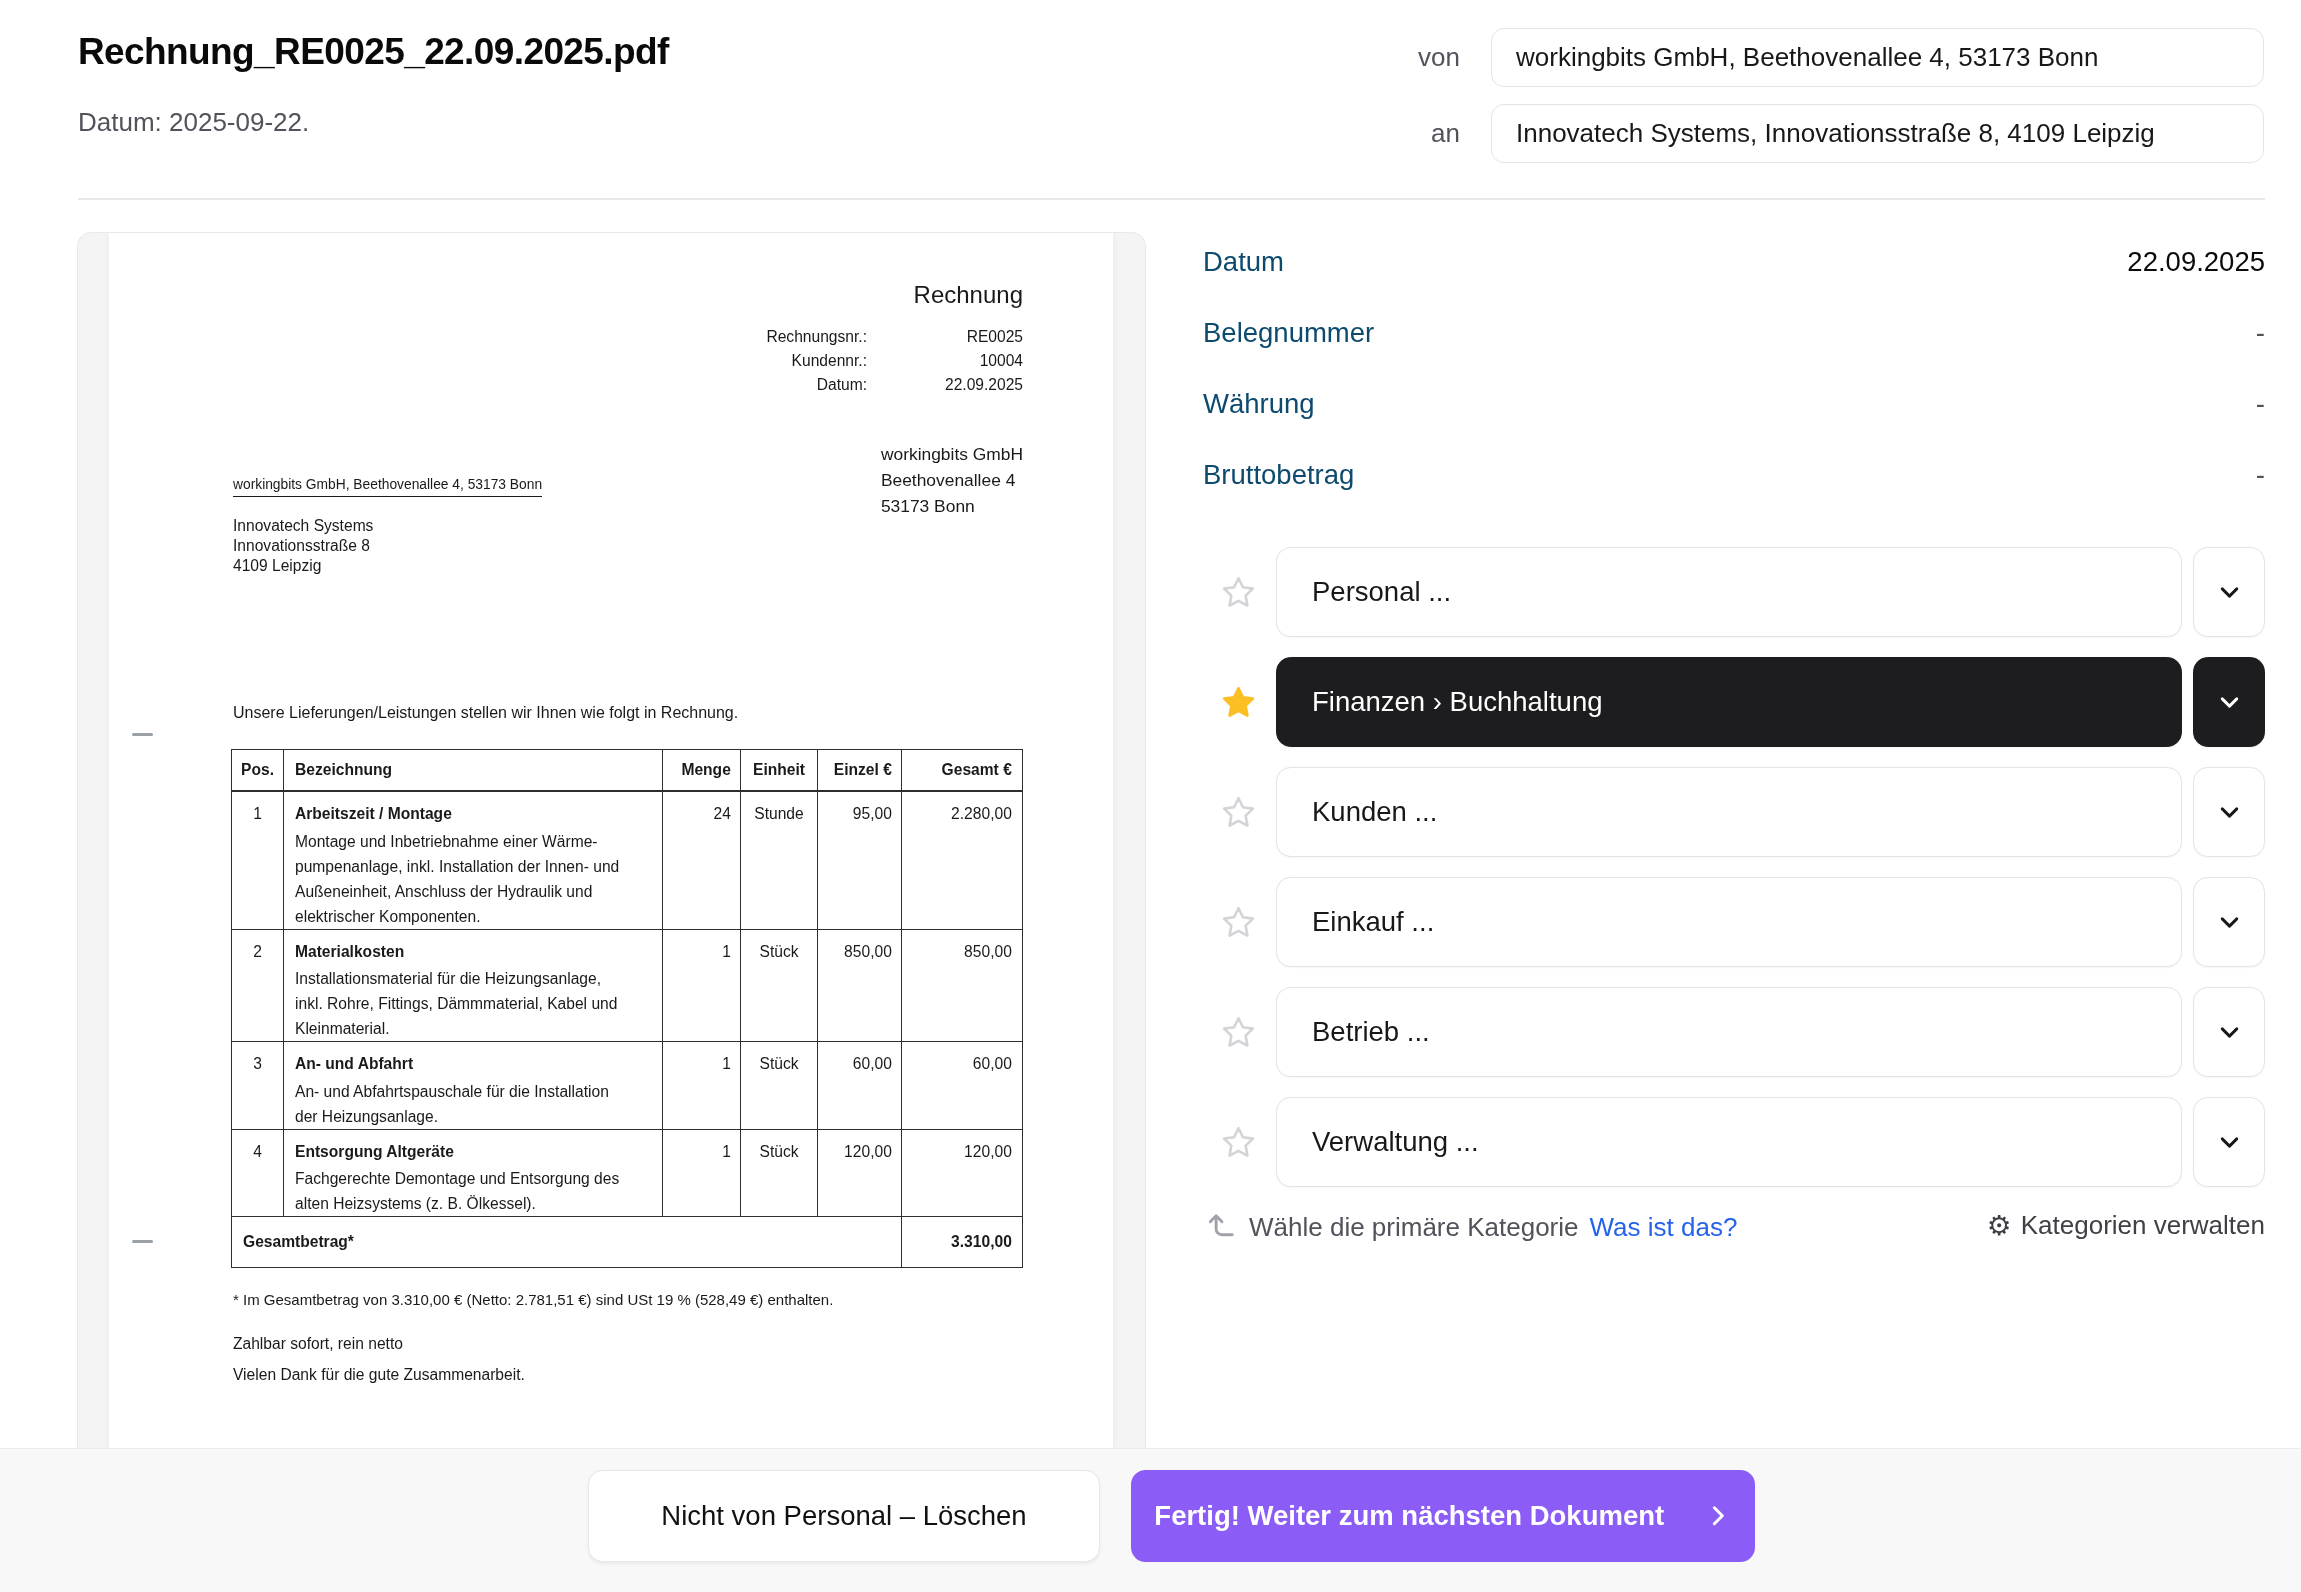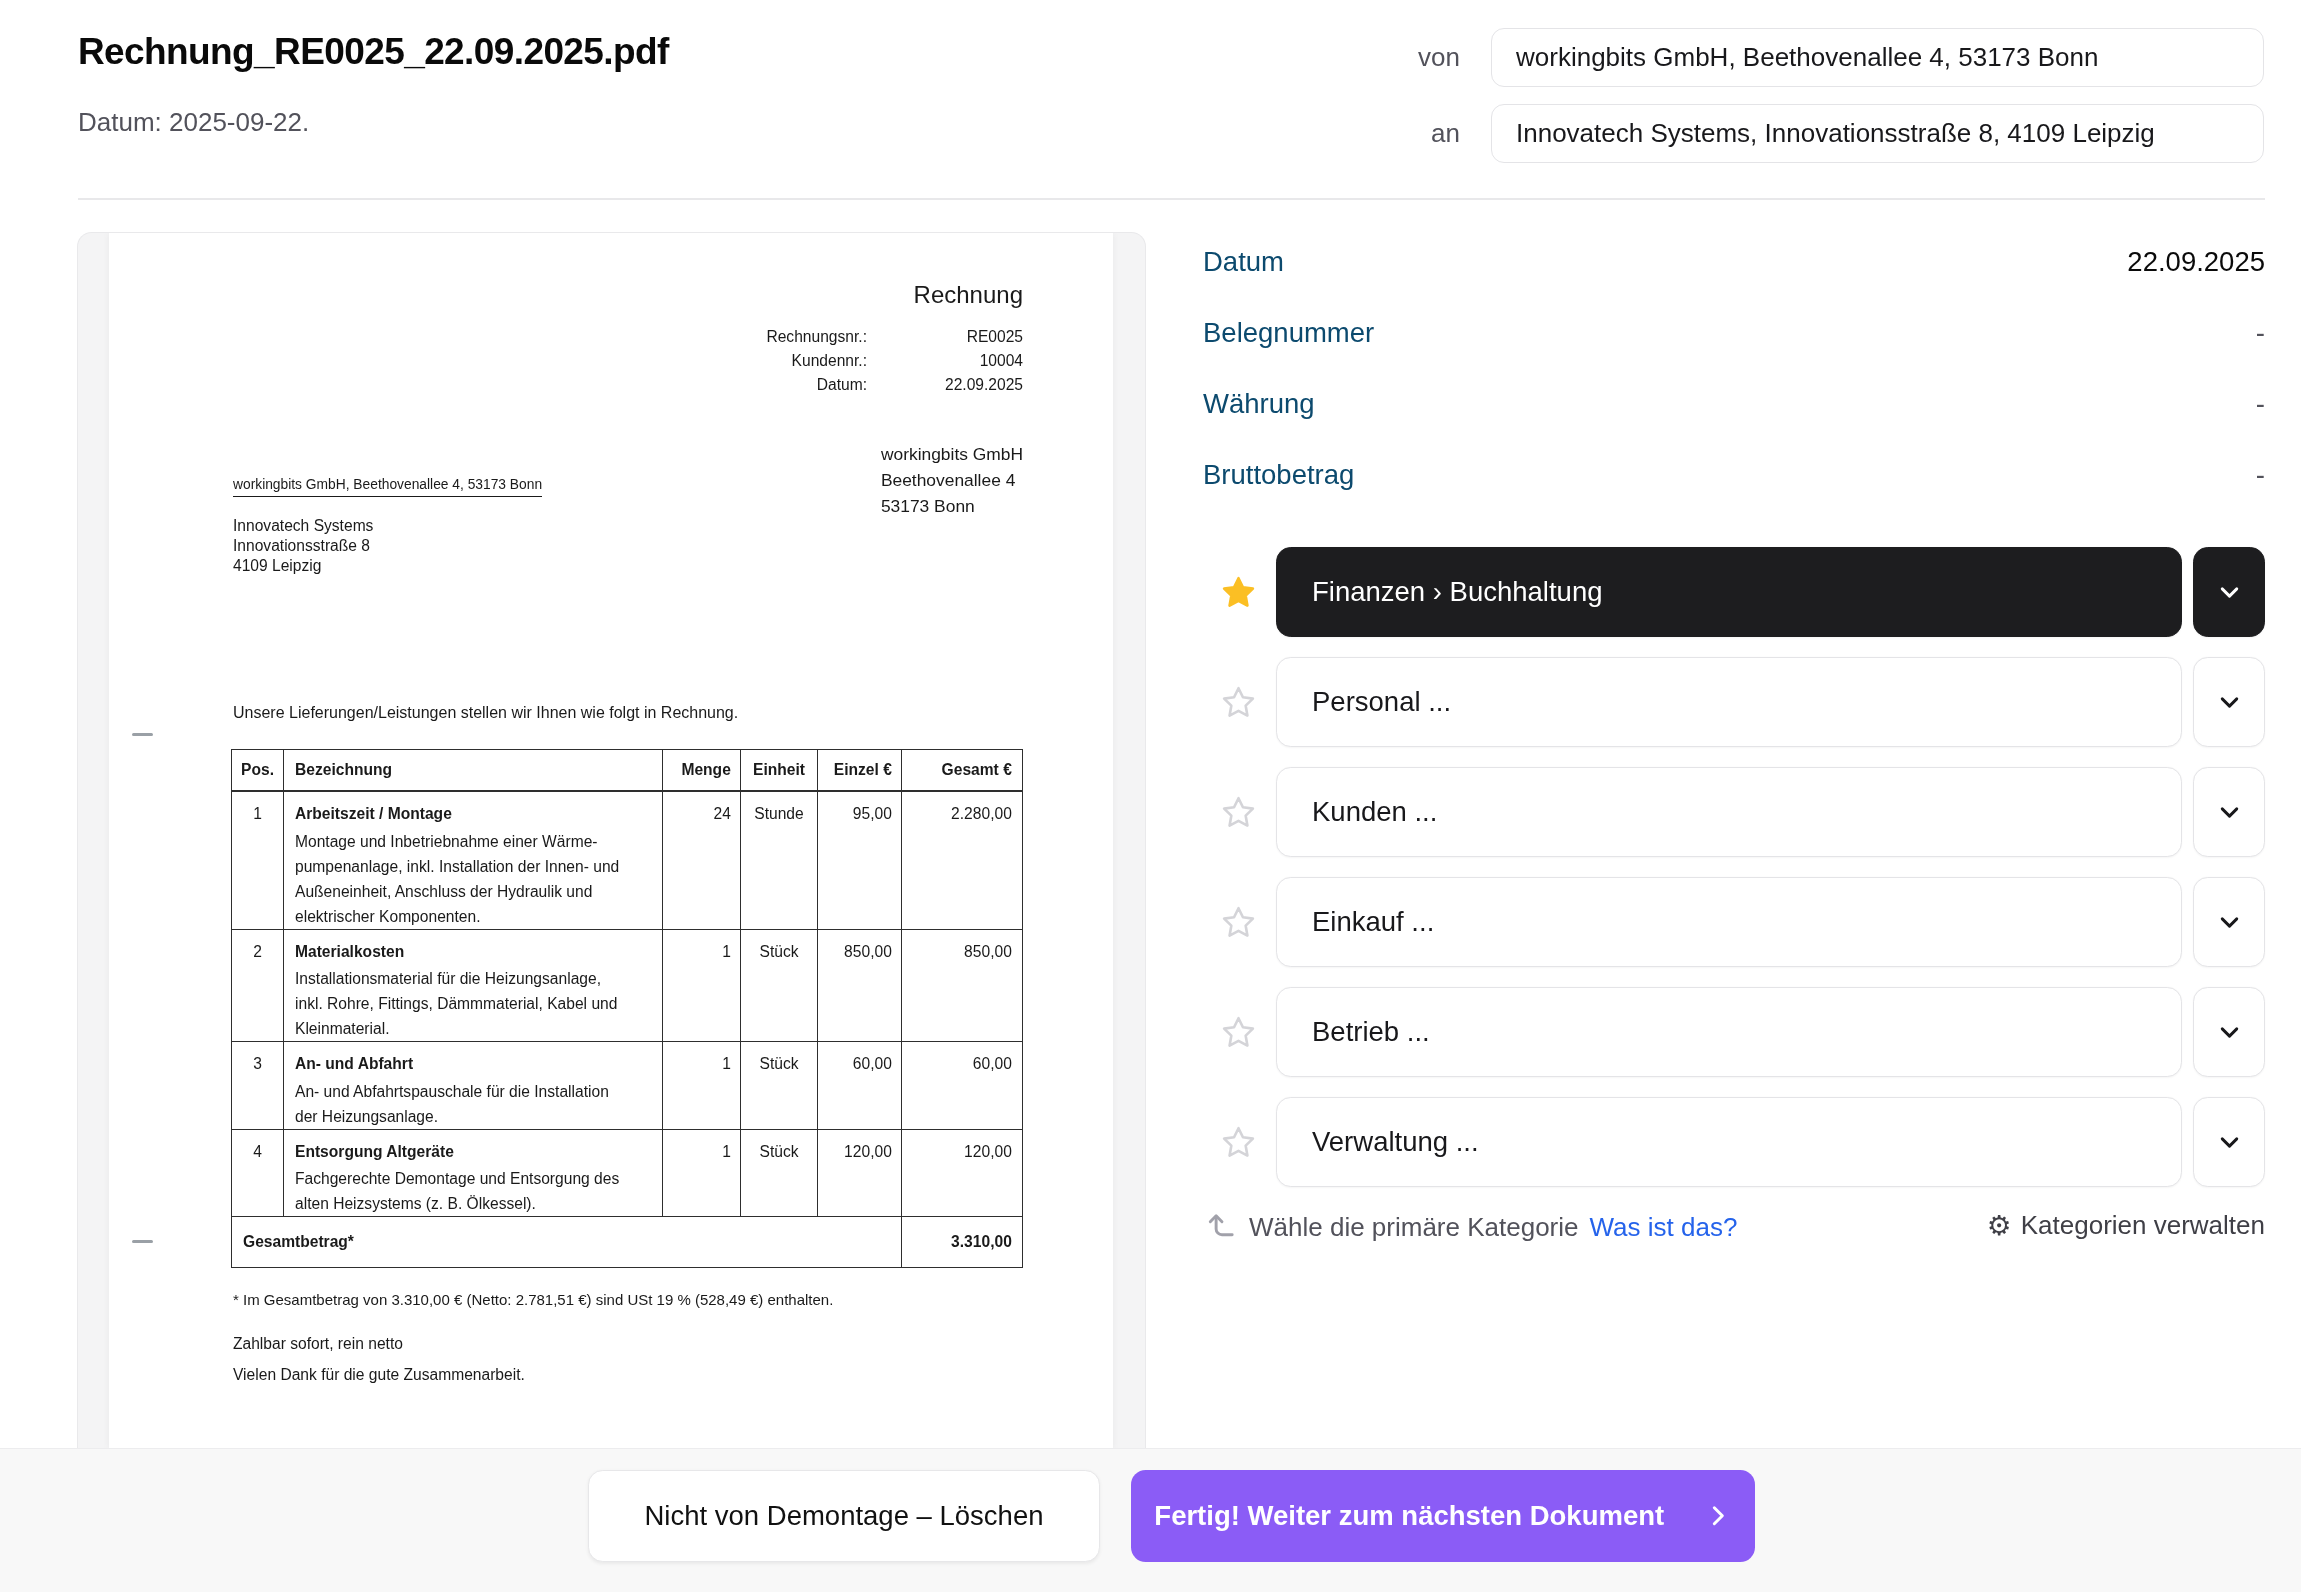--- a/index.html
+++ b/index.html
@@ -238,40 +238,40 @@
         <div class="m-label">Währung</div>
         <div class="m-value" style="color: rgb(82, 82, 91);">-</div>
       </div>
       <div class="meta-row">
         <div class="m-label">Bruttobetrag</div>
         <div class="m-value" style="color: rgb(82, 82, 91);">-</div>
       </div>
     </div>
 
   <div class="abs category-list" id="category-list">
+      <div class="cat-row">
+        <button class="cat-star">
+          <svg width="35" height="35" viewBox="0 0 24 24">
+            <path d="M12 2.2l3.05 6.18 6.82.99-4.94 4.81 1.17 6.79L12 17.77l-6.1 3.2 1.17-6.79-4.94-4.81 6.82-.99z" fill="none" stroke="#d4d4d8" stroke-width="1.8" stroke-linejoin="round"></path>
+          </svg>
+        </button>
+        <button class="cat-main">Personal ...</button>
+        <button class="cat-chevron">
+          <svg width="29" height="29" viewBox="0 0 24 24">
+            <polyline points="6 9 12 15 18 9" fill="none" stroke="currentColor" stroke-width="2.4" stroke-linecap="round" stroke-linejoin="round"></polyline>
+          </svg>
+        </button>
+      </div>
       <div class="cat-row selected">
         <button class="cat-star">
           <svg width="35" height="35" viewBox="0 0 24 24">
             <path d="M12 2.2l3.05 6.18 6.82.99-4.94 4.81 1.17 6.79L12 17.77l-6.1 3.2 1.17-6.79-4.94-4.81 6.82-.99z" fill="#fbbf24" stroke="#fbbf24" stroke-width="1.8" stroke-linejoin="round"></path>
           </svg>
         </button>
         <button class="cat-main">Finanzen › Buchhaltung</button>
-        <button class="cat-chevron">
-          <svg width="29" height="29" viewBox="0 0 24 24">
-            <polyline points="6 9 12 15 18 9" fill="none" stroke="currentColor" stroke-width="2.4" stroke-linecap="round" stroke-linejoin="round"></polyline>
-          </svg>
-        </button>
-      </div>
-      <div class="cat-row">
-        <button class="cat-star">
-          <svg width="35" height="35" viewBox="0 0 24 24">
-            <path d="M12 2.2l3.05 6.18 6.82.99-4.94 4.81 1.17 6.79L12 17.77l-6.1 3.2 1.17-6.79-4.94-4.81 6.82-.99z" fill="none" stroke="#d4d4d8" stroke-width="1.8" stroke-linejoin="round"></path>
-          </svg>
-        </button>
-        <button class="cat-main">Personal ...</button>
         <button class="cat-chevron">
           <svg width="29" height="29" viewBox="0 0 24 24">
             <polyline points="6 9 12 15 18 9" fill="none" stroke="currentColor" stroke-width="2.4" stroke-linecap="round" stroke-linejoin="round"></polyline>
           </svg>
         </button>
       </div>
       <div class="cat-row">
         <button class="cat-star">
           <svg width="35" height="35" viewBox="0 0 24 24">
             <path d="M12 2.2l3.05 6.18 6.82.99-4.94 4.81 1.17 6.79L12 17.77l-6.1 3.2 1.17-6.79-4.94-4.81 6.82-.99z" fill="none" stroke="#d4d4d8" stroke-width="1.8" stroke-linejoin="round"></path>
@@ -334,21 +334,21 @@
       <span class="helper-text">Wähle die primäre Kategorie</span>
       <a class="helper-link">Was ist das?</a>
     </div>
     <div class="helper-right">
       <span class="gear-glyph">⚙</span>
       <span class="manage-text">Kategorien verwalten</span>
     </div>
   </div>
 
   <div class="abs footer-bar">
-    <button class="btn-delete">Nicht von Demontage – Löschen</button>
+    <button class="btn-delete">Nicht von Personal – Löschen</button>
     <button class="btn-done">
       <span>Fertig! Weiter zum nächsten Dokument</span>
       <svg width="27.5" height="27.5" viewBox="0 0 24 24">
         <polyline points="9 5 16 12 9 19" fill="none" stroke="#ffffff" stroke-width="2.6" stroke-linecap="round" stroke-linejoin="round"></polyline>
       </svg>
     </button>
   </div>
 
 </div>
 

